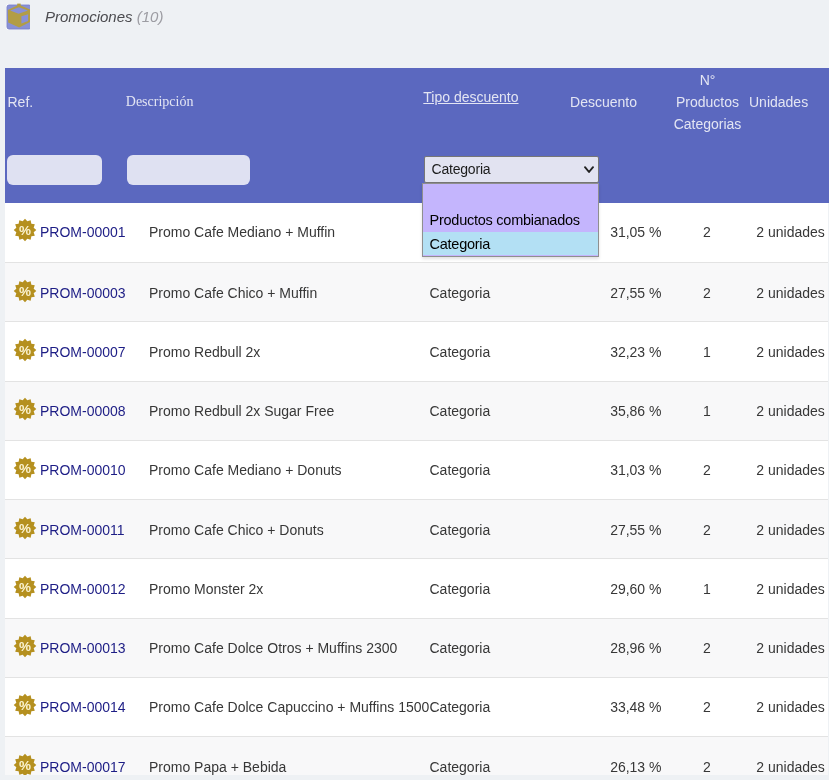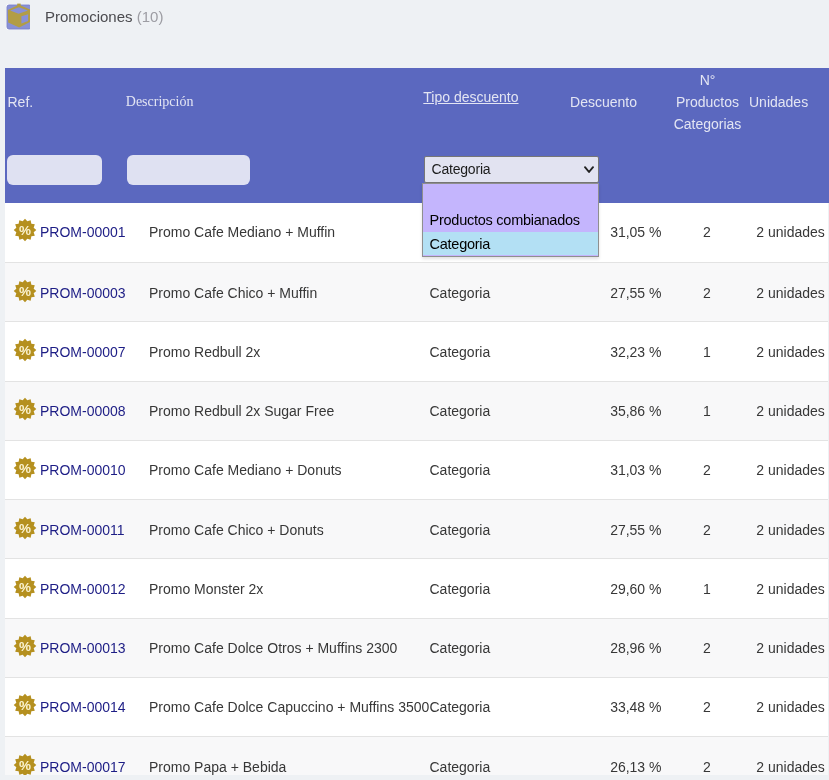--- a/index.html
+++ b/index.html
@@ -1,19 +1,19 @@
 <!DOCTYPE html>
 <html><head><meta charset="utf-8">
 <style>
 * { margin:0; padding:0; box-sizing:border-box; }
 html,body { width:829px; height:780px; background:#eef1f4; font-family:"Liberation Sans",sans-serif; overflow:hidden; }
 #stage { position:relative; width:829px; height:780px; }
 
 #appicon { position:absolute; left:0px; top:0px; }
-#title { position:absolute; left:45px; top:9px; font-size:15px; color:#4b4b4f; line-height:16px; }
+#title { position:absolute; left:45px; top:9px; font-size:15px; color:#4b4b4f; line-height:16px;font-style:italic; }
 #title .cnt { color:#9d9da3; }
 
 #phead { position:absolute; left:5px; top:68px; width:824px; height:135px; background:#5b68bf; }
 .hl { position:absolute; font-size:14px; color:#e3e5f3; line-height:22px; white-space:nowrap; }
 
 .finput { position:absolute; top:87px; height:30px; background:#dfe1f2; border-radius:6px; }
 #sel { position:absolute; left:419px; top:88px; width:175px; height:27px; background:#e2e3f1; border:1px solid #767676; border-radius:2px; font-size:14px; letter-spacing:-0.2px; color:#1c1c1c; line-height:25px; padding-left:6.5px; }
 #sel svg { position:absolute; right:4px; top:9px; }
 
 .row { position:absolute; left:5px; width:823px; background:#fff; border-top:1px solid #e3e3e3; }
@@ -156,21 +156,21 @@
 <span class="disc">28,96 %</span>
 <span class="num">2</span>
 <span class="uni">2 unidades</span>
 </div>
 <div class="row" style="top:676.80px;height:59.25px">
 <span class="badge"><svg width="24" height="24" viewBox="0 0 24 24">
             <polygon points="12.00,0.70 14.33,3.31 17.65,2.21 18.36,5.64 21.79,6.35 20.69,9.67 23.30,12.00 20.69,14.33 21.79,17.65 18.36,18.36 17.65,21.79 14.33,20.69 12.00,23.30 9.67,20.69 6.35,21.79 5.64,18.36 2.21,17.65 3.31,14.33 0.70,12.00 3.31,9.67 2.21,6.35 5.64,5.64 6.35,2.21 9.67,3.31" fill="#b5901f"></polygon>
             <text x="12" y="17" font-family="Liberation Sans, sans-serif" font-size="13.5" font-weight="bold" fill="#faf2cf" text-anchor="middle">%</text>
           </svg></span>
 <span class="ref">PROM-00014</span>
-<span class="desc">Promo Cafe Dolce Capuccino + Muffins 3500</span>
+<span class="desc">Promo Cafe Dolce Capuccino + Muffins 1500</span>
 <span class="cat">Categoria</span>
 <span class="disc">33,48 %</span>
 <span class="num">2</span>
 <span class="uni">2 unidades</span>
 </div>
 <div class="row even" style="top:736.05px;height:39.15px">
 <span class="badge"><svg width="24" height="24" viewBox="0 0 24 24">
             <polygon points="12.00,0.70 14.33,3.31 17.65,2.21 18.36,5.64 21.79,6.35 20.69,9.67 23.30,12.00 20.69,14.33 21.79,17.65 18.36,18.36 17.65,21.79 14.33,20.69 12.00,23.30 9.67,20.69 6.35,21.79 5.64,18.36 2.21,17.65 3.31,14.33 0.70,12.00 3.31,9.67 2.21,6.35 5.64,5.64 6.35,2.21 9.67,3.31" fill="#b5901f"></polygon>
             <text x="12" y="17" font-family="Liberation Sans, sans-serif" font-size="13.5" font-weight="bold" fill="#faf2cf" text-anchor="middle">%</text>
           </svg></span>

